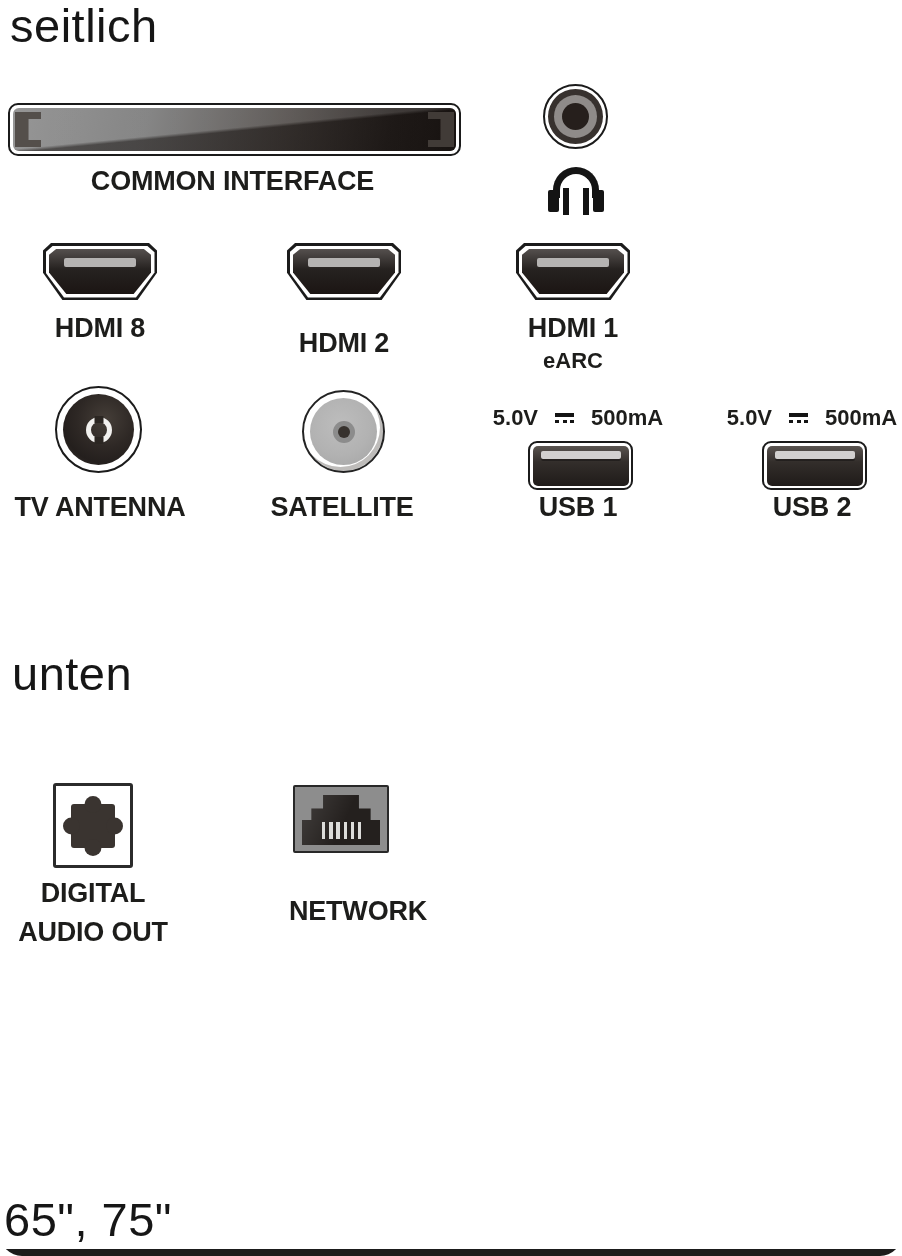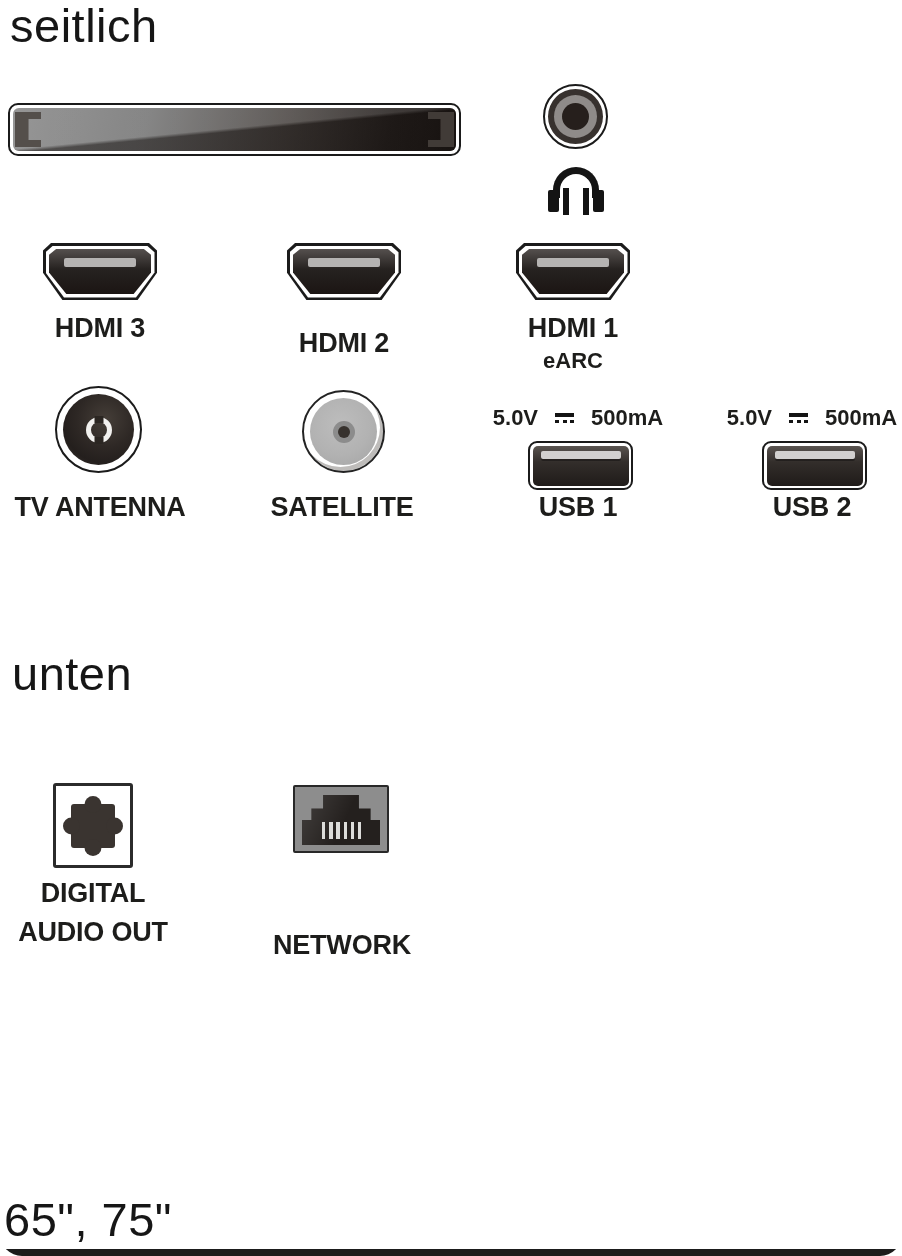--- a/index.html
+++ b/index.html
@@ -102,20 +102,21 @@
 
 <div id="stage">
 
   <div class="abs title" style="left:10px;top:-2px;">seitlich</div>
 
   <div class="abs ci">
     <div class="ci-inner">
       <div class="ci-sheen"></div>
     </div>
   </div>
+  <div class="abs plabel" style="left:8px;top:166px;width:449px;">COMMON INTERFACE</div>
 
   <div class="abs jack">
     <div class="jack-dark">
       <div class="jack-gray">
         <div class="jack-core"></div>
       </div>
     </div>
   </div>
   <div class="abs hp">
     <div class="hp-band"></div>
@@ -136,21 +137,21 @@
       <div class="l2"></div>
       <div class="l3"></div>
       <div class="slot"></div>
   </div>
   <div class="abs hdmi" style="left:516px;top:243px;">
     <div class="l1"></div>
       <div class="l2"></div>
       <div class="l3"></div>
       <div class="slot"></div>
   </div>
-  <div class="abs plabel" style="left:43px;top:313px;width:114px;">HDMI 3</div>
+  <div class="abs plabel" style="left:43px;top:313px;width:114px;">HDMI 8</div>
   <div class="abs plabel" style="left:287px;top:328px;width:114px;text-align:center;">HDMI 2</div>
   <div class="abs plabel" style="left:516px;top:313px;width:114px;">HDMI 1</div>
   <div class="abs sublabel" style="left:516px;top:348px;width:114px;">eARC</div>
 
   <div class="abs rf ant">
     <div class="ant-inner">
       <div class="ant-ring"></div>
     </div>
   </div>
   <div class="abs rf sat">
@@ -200,18 +201,18 @@
   </div>
   <div class="abs plabel" style="left:-10px;top:878px;width:206px;">DIGITAL</div>
   <div class="abs plabel" style="left:-10px;top:917px;width:206px;">AUDIO OUT</div>
 
   <div class="abs net">
     <div class="net-jack">
       <div class="net-sheen"></div>
       <div class="net-pins"></div>
     </div>
   </div>
-  <div class="abs plabel" style="left:262px;top:896px;width:160px;margin-top:34px;">NETWORK</div>
+  <div class="abs plabel" style="left:278px;top:896px;width:160px;">NETWORK</div>
 
   <div class="abs title" style="left:4px;top:1192px;">65", 75"</div>
   <div class="abs footer-bar"></div>
 
 </div>
 
 </body></html>

